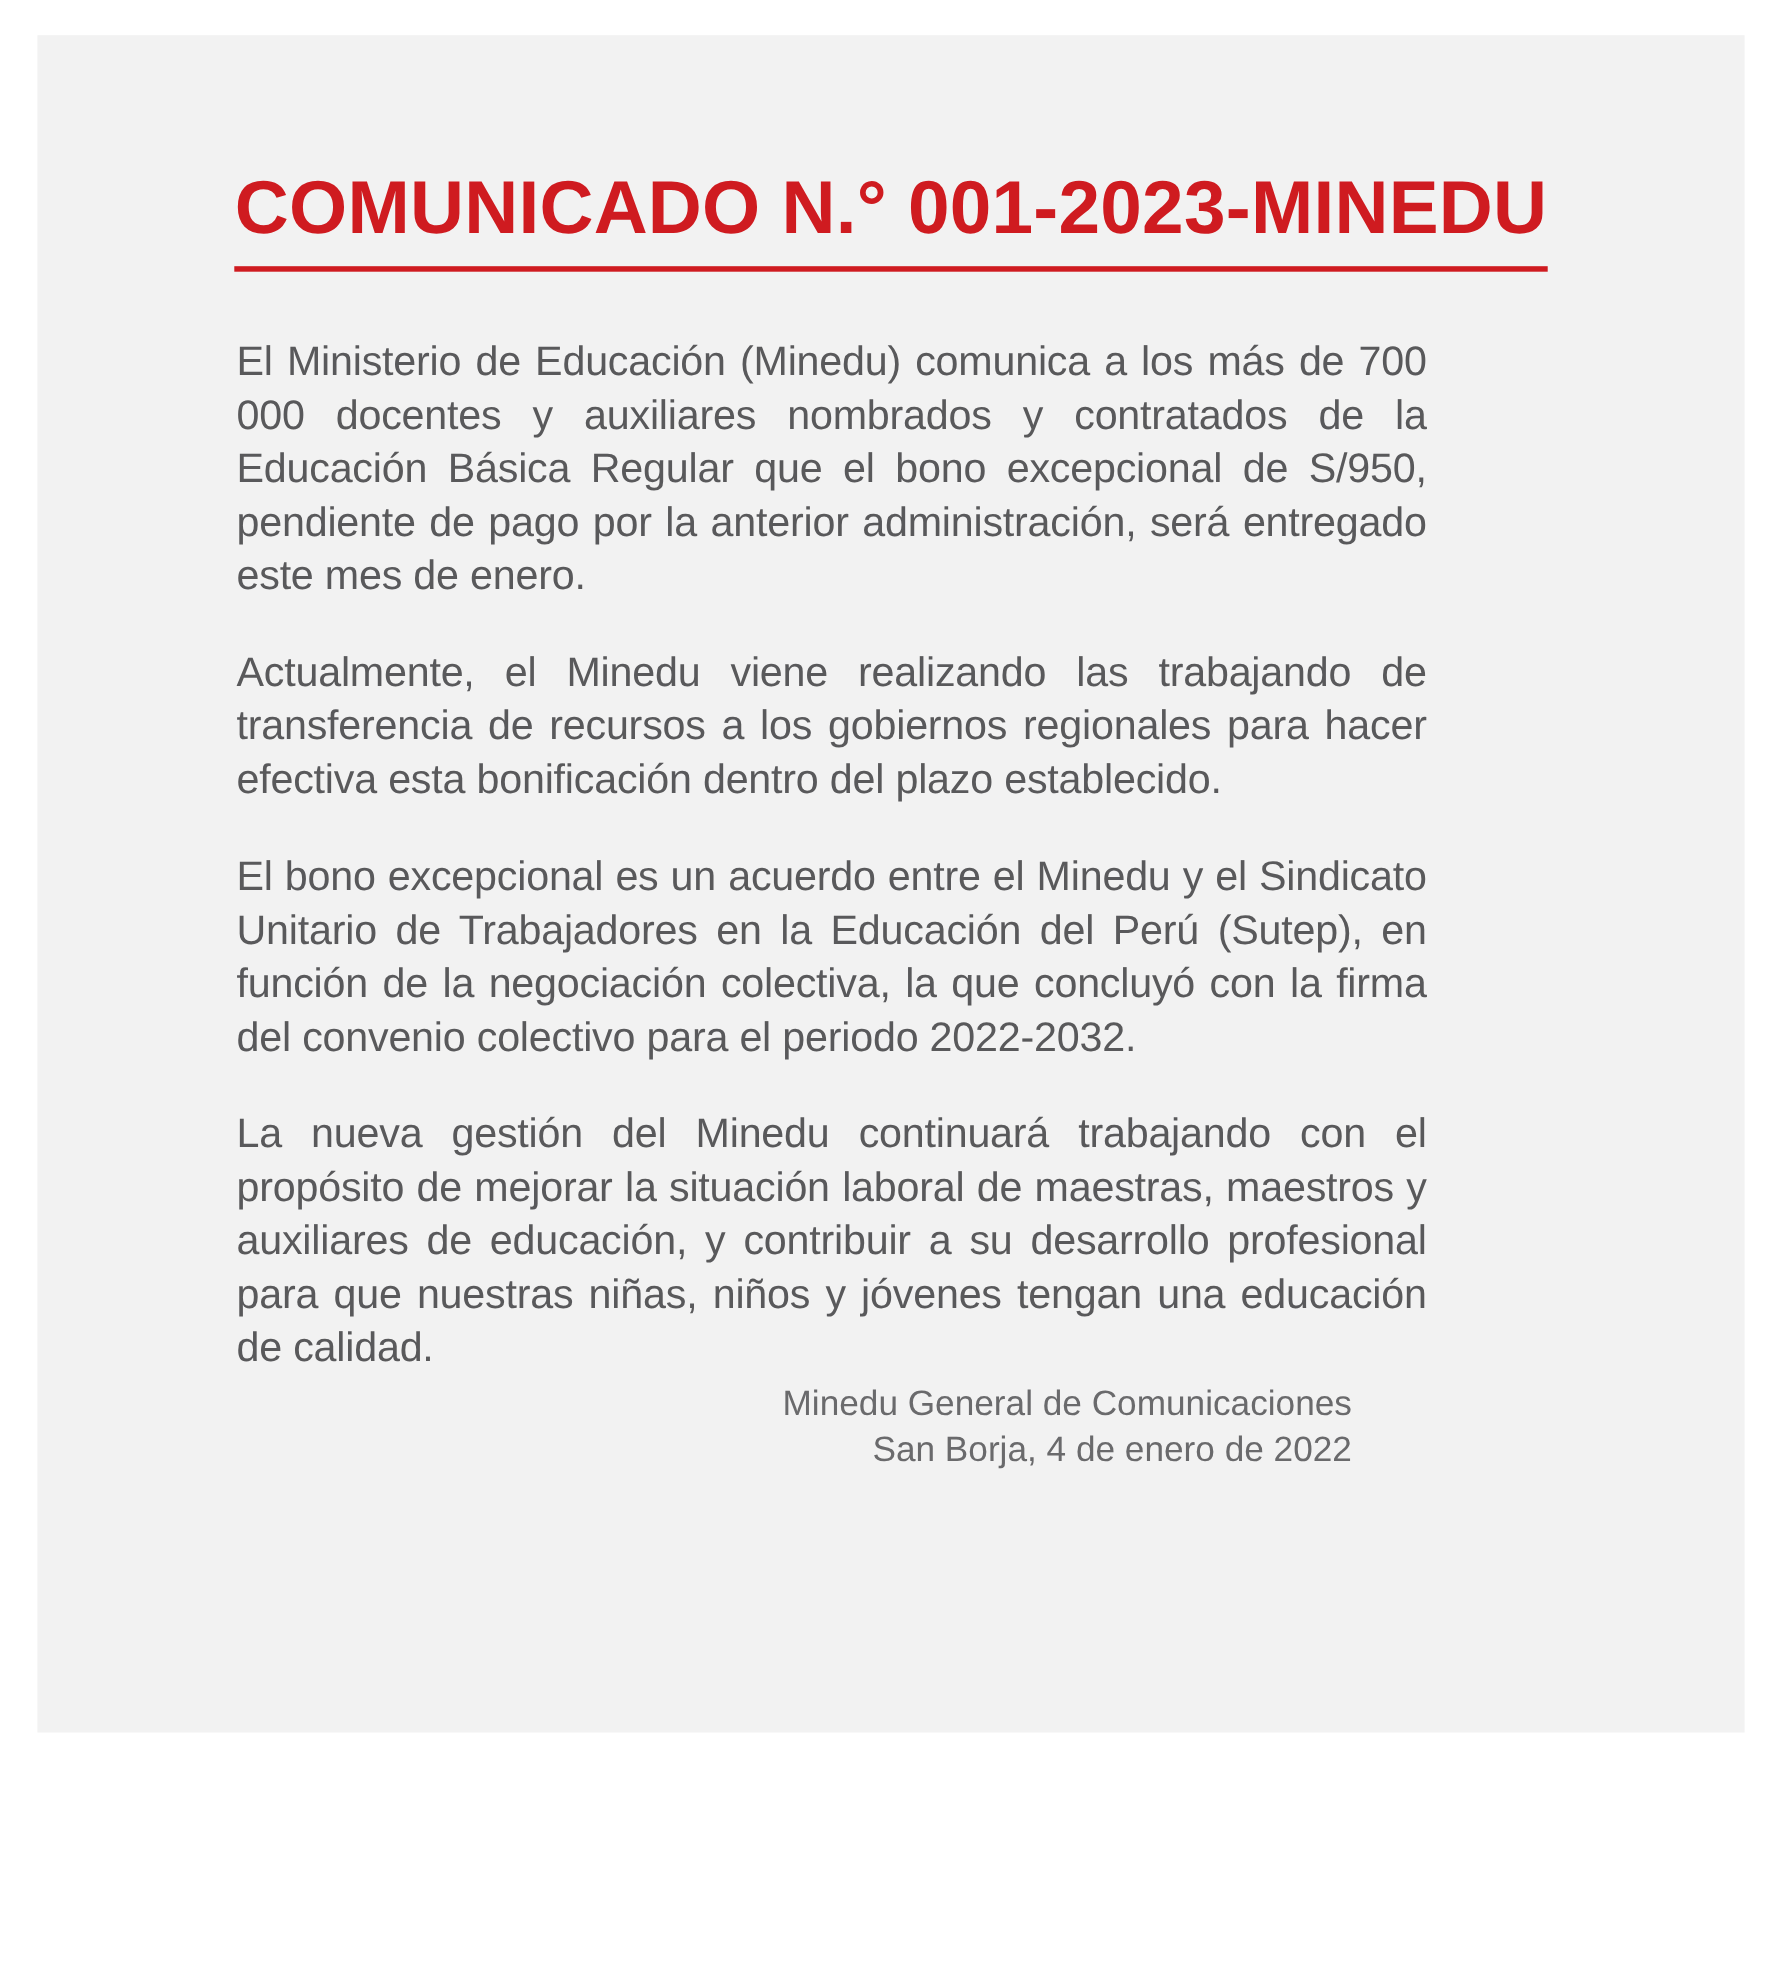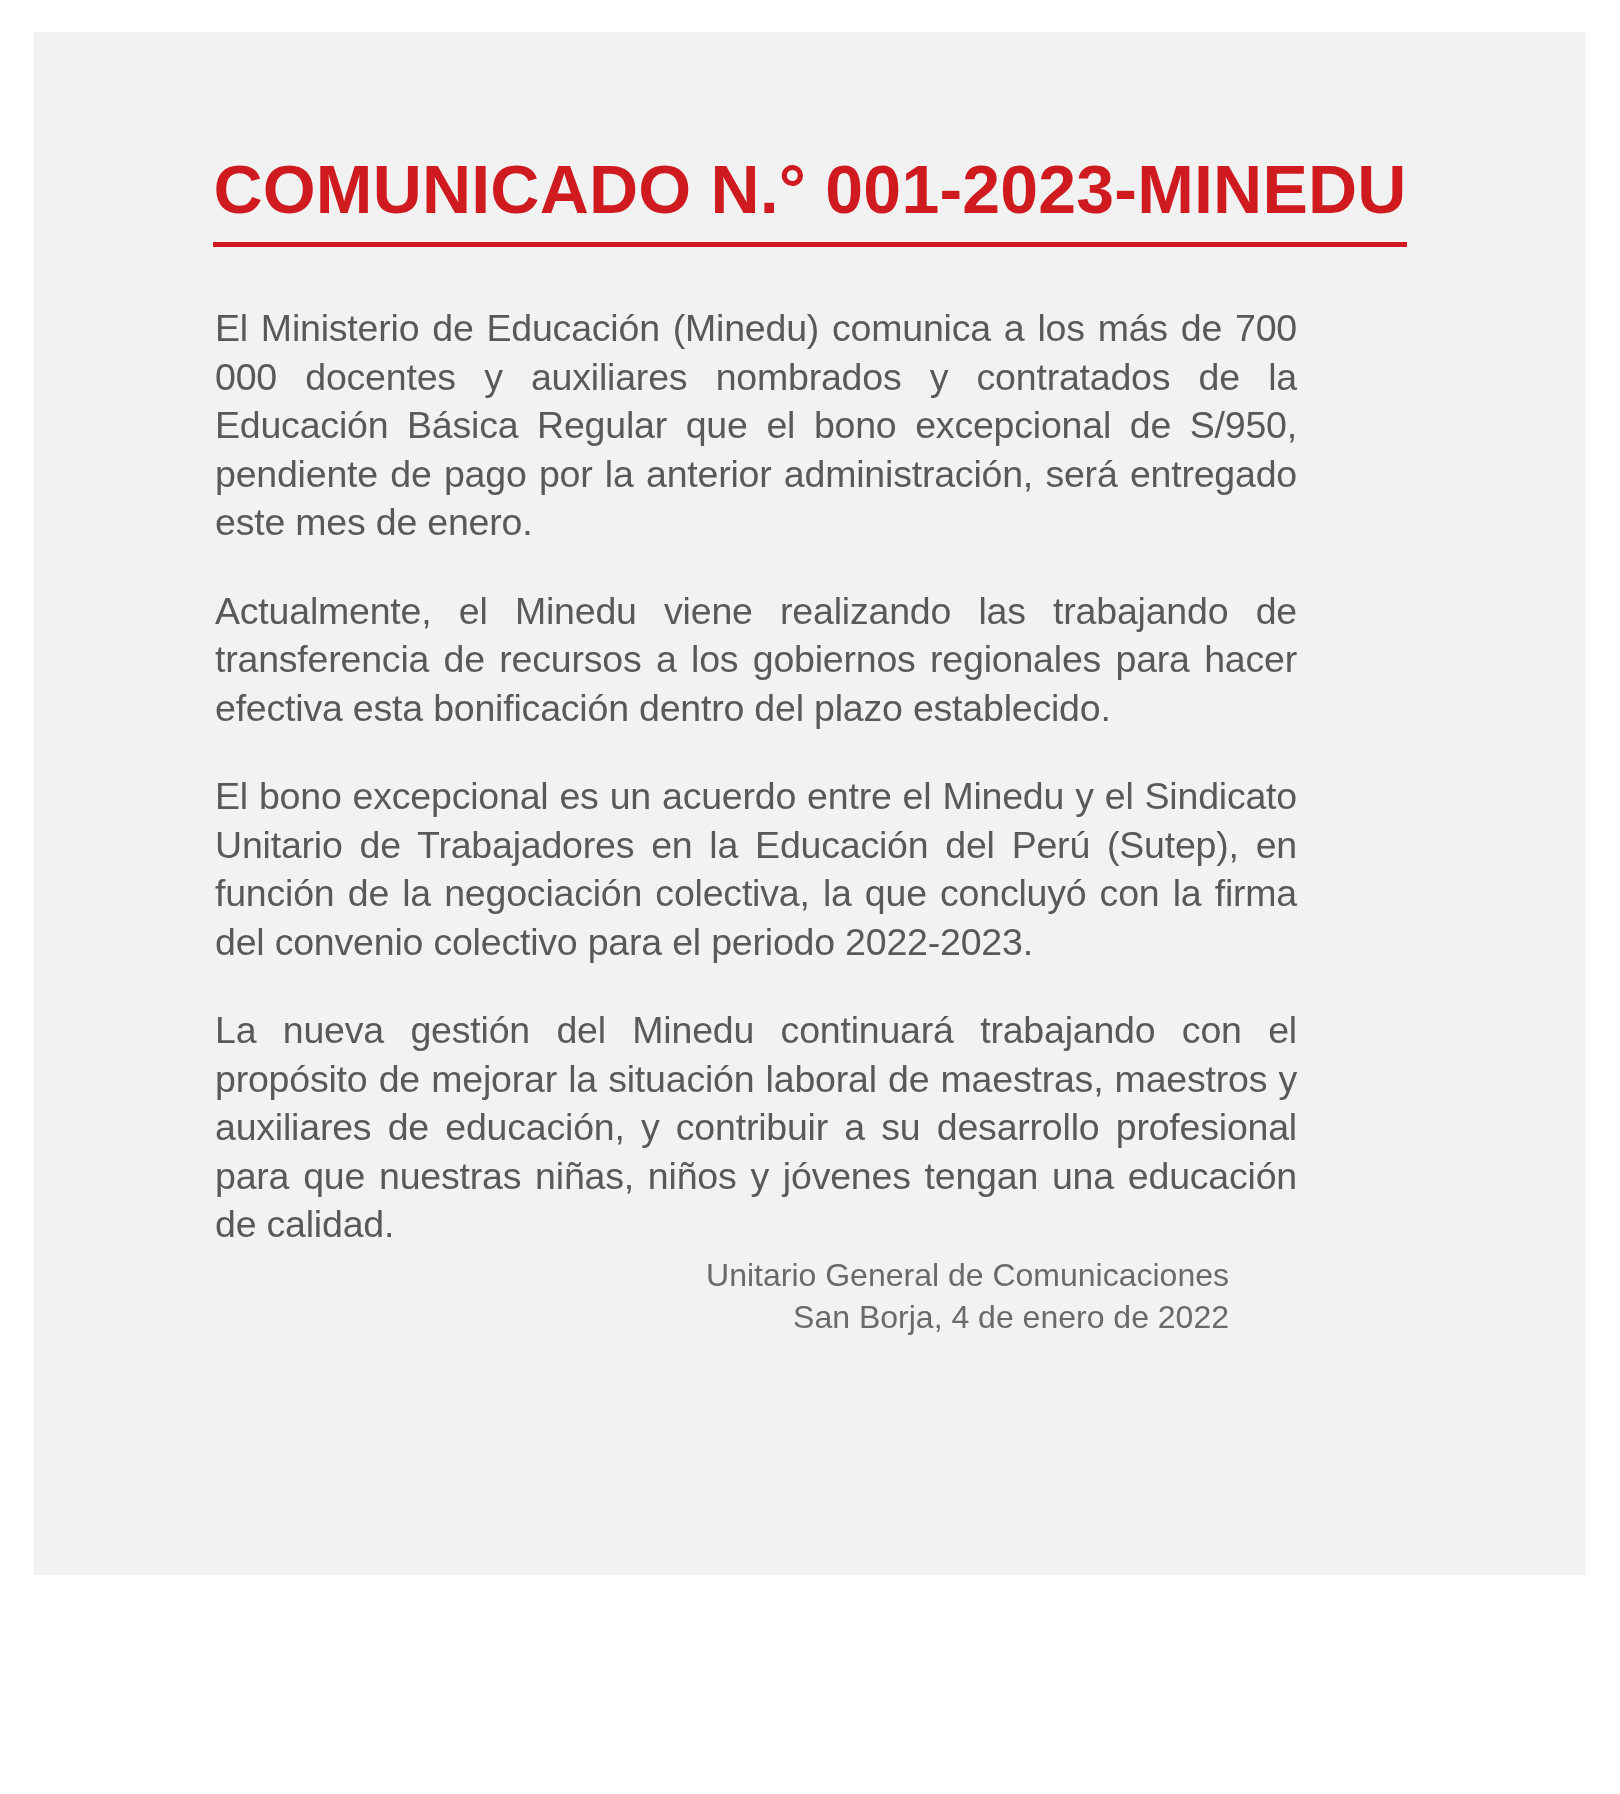--- a/index.html
+++ b/index.html
@@ -100,26 +100,26 @@
 
   <div class="card">
 
     <div class="title-block">
       <div class="title">COMUNICADO N.° 001-2023-MINEDU</div>
     </div>
 
     <div class="body-block">
       <p class="para">El Ministerio de Educación (Minedu) comunica a los más de 700 000 docentes y auxiliares nombrados y contratados de la Educación Básica Regular que el bono excepcional de S/950, pendiente de pago por la anterior administración, será entregado este mes de enero.</p>
       <p class="para">Actualmente, el Minedu viene realizando las trabajando de transferencia de recursos a los gobiernos regionales para hacer efectiva esta bonificación dentro del plazo establecido.</p>
-      <p class="para">El bono excepcional es un acuerdo entre el Minedu y el Sindicato Unitario de Trabajadores en la Educación del Perú (Sutep), en función de la negociación colectiva, la que concluyó con la firma del convenio colectivo para el periodo 2022-2023.</p>
+      <p class="para">El bono excepcional es un acuerdo entre el Minedu y el Sindicato Unitario de Trabajadores en la Educación del Perú (Sutep), en función de la negociación colectiva, la que concluyó con la firma del convenio colectivo para el periodo 2022-2032.</p>
       <p class="para">La nueva gestión del Minedu continuará trabajando con el propósito de mejorar la situación laboral de maestras, maestros y auxiliares de educación, y contribuir a su desarrollo profesional para que nuestras niñas, niños y jóvenes tengan una educación de calidad.</p>
     </div>
 
     <div class="signature">
-      <div>Unitario General de Comunicaciones</div>
+      <div>Minedu General de Comunicaciones</div>
       <div>San Borja, 4 de enero de 2022</div>
     </div>
 
   </div>
 
   <div class="footer">
 
     
     
 

